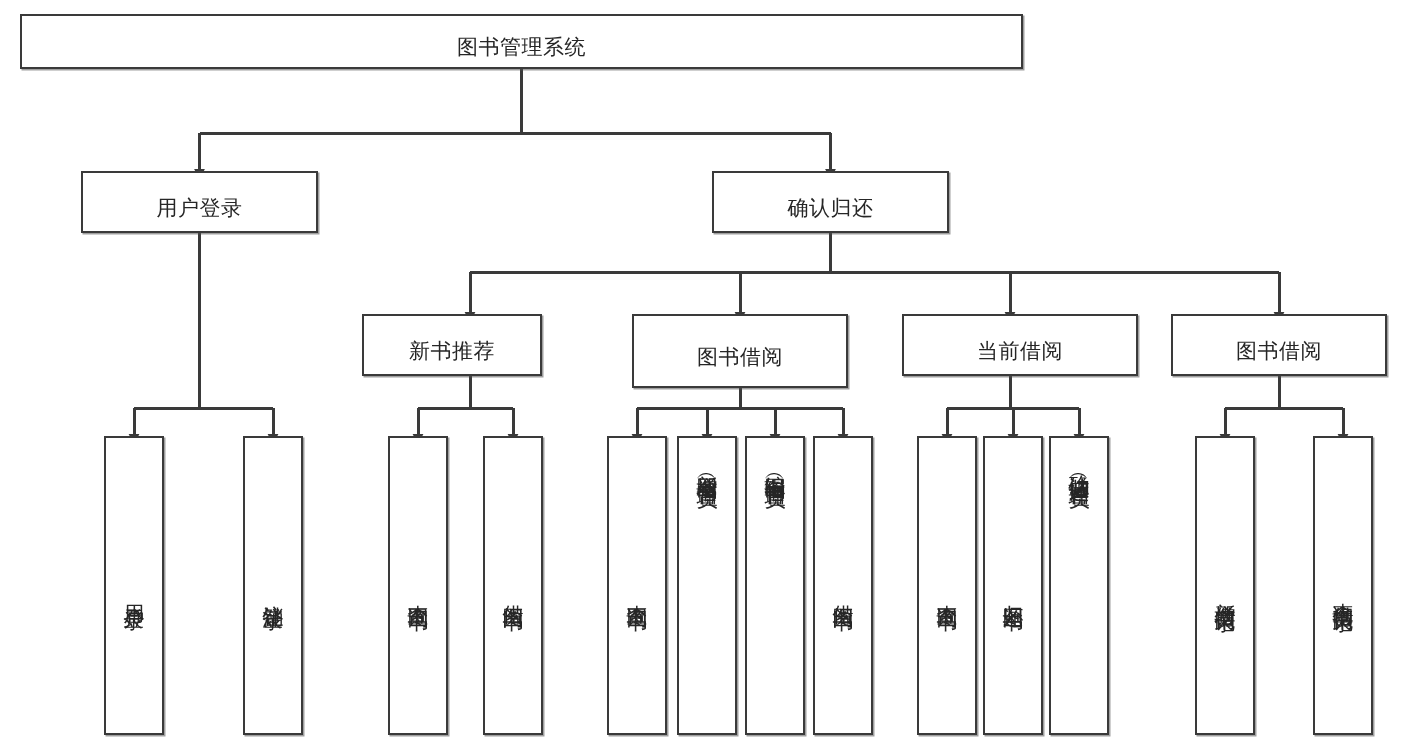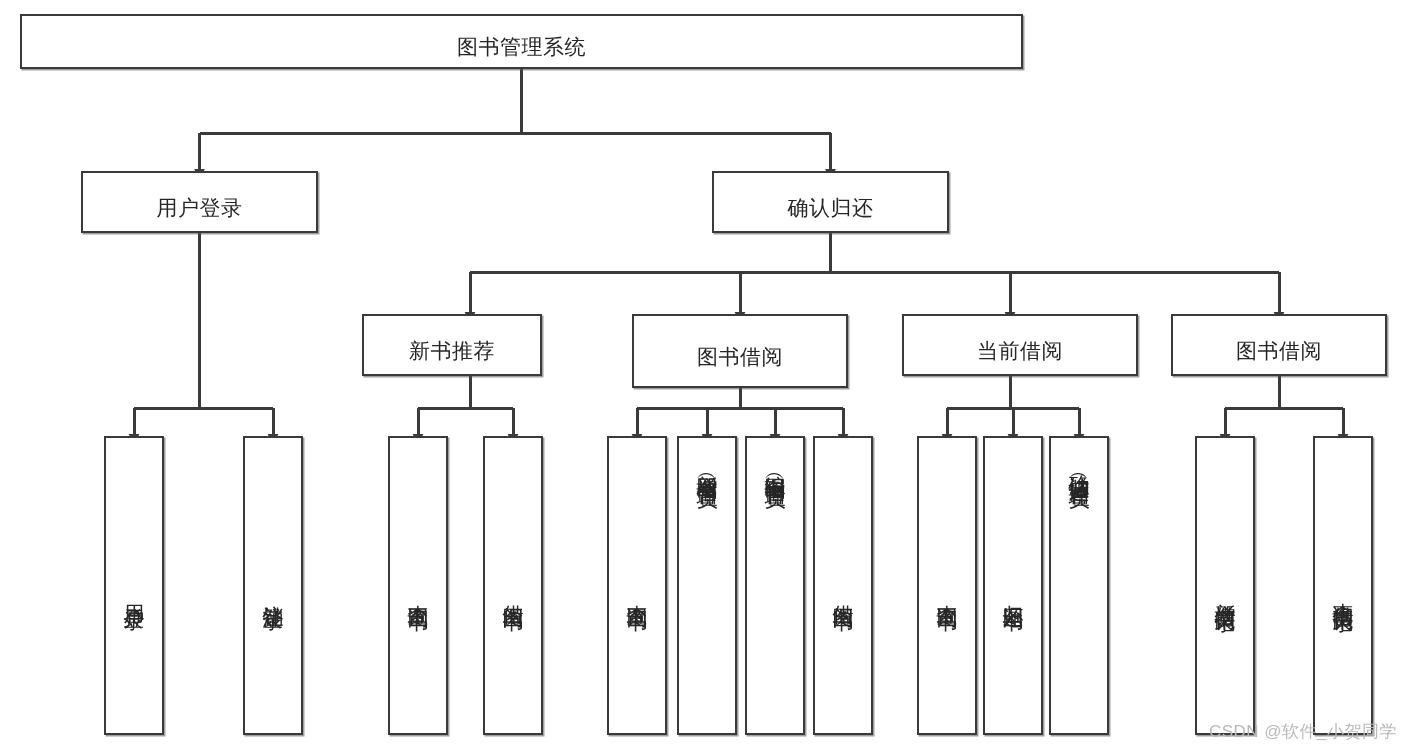--- a/index.html
+++ b/index.html
@@ -180,15 +180,14 @@
         <span class="node-label" style="color: rgb(38, 38, 38);">确认归还（管理员）</span>
       </div>
       <div class="node-box node-v center-v" style="left: 1195px; top: 436px; width: 60px; height: 299px; border-color: rgb(58, 58, 58); background: rgb(255, 255, 255);">
         <span class="node-label" style="color: rgb(38, 38, 38);">新增借阅记录</span>
       </div>
       <div class="node-box node-v center-v" style="left: 1313px; top: 436px; width: 60px; height: 299px; border-color: rgb(58, 58, 58); background: rgb(255, 255, 255);">
         <span class="node-label" style="color: rgb(38, 38, 38);">查询借阅记录</span>
       </div>
     </div>
 
-  <div id="watermark">CSDN @软件_小贺同学</div>
 
 </div>
 
 </body></html>

